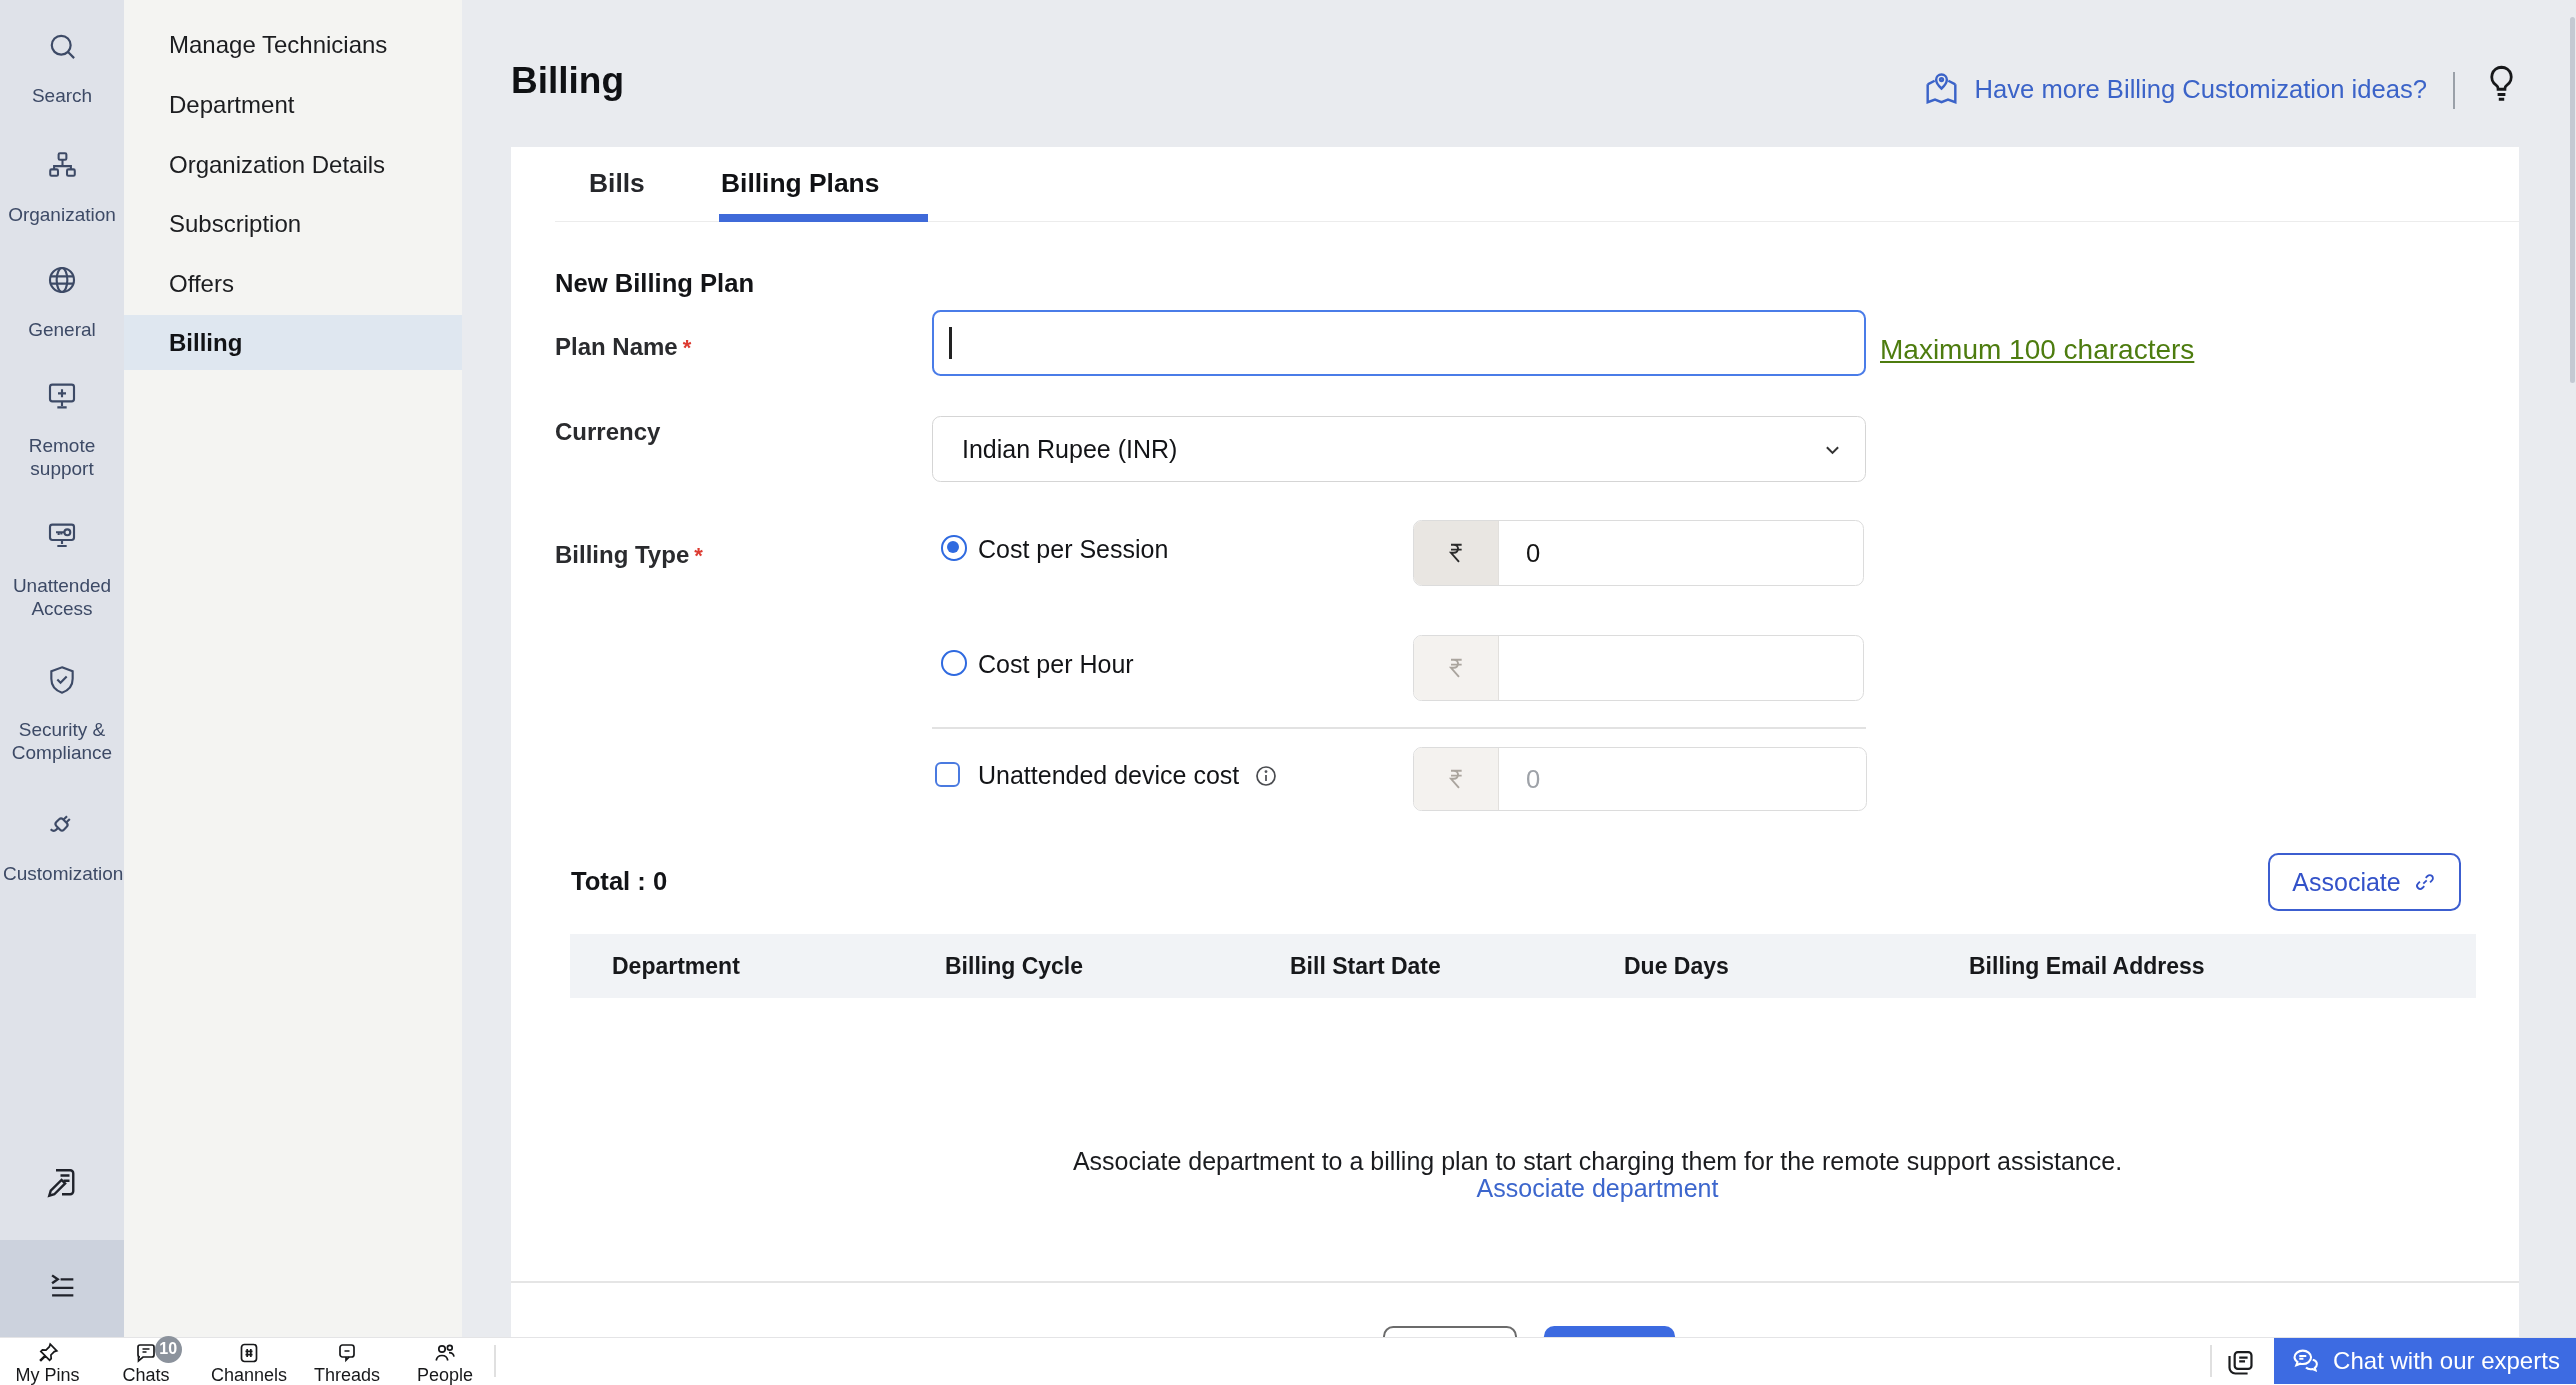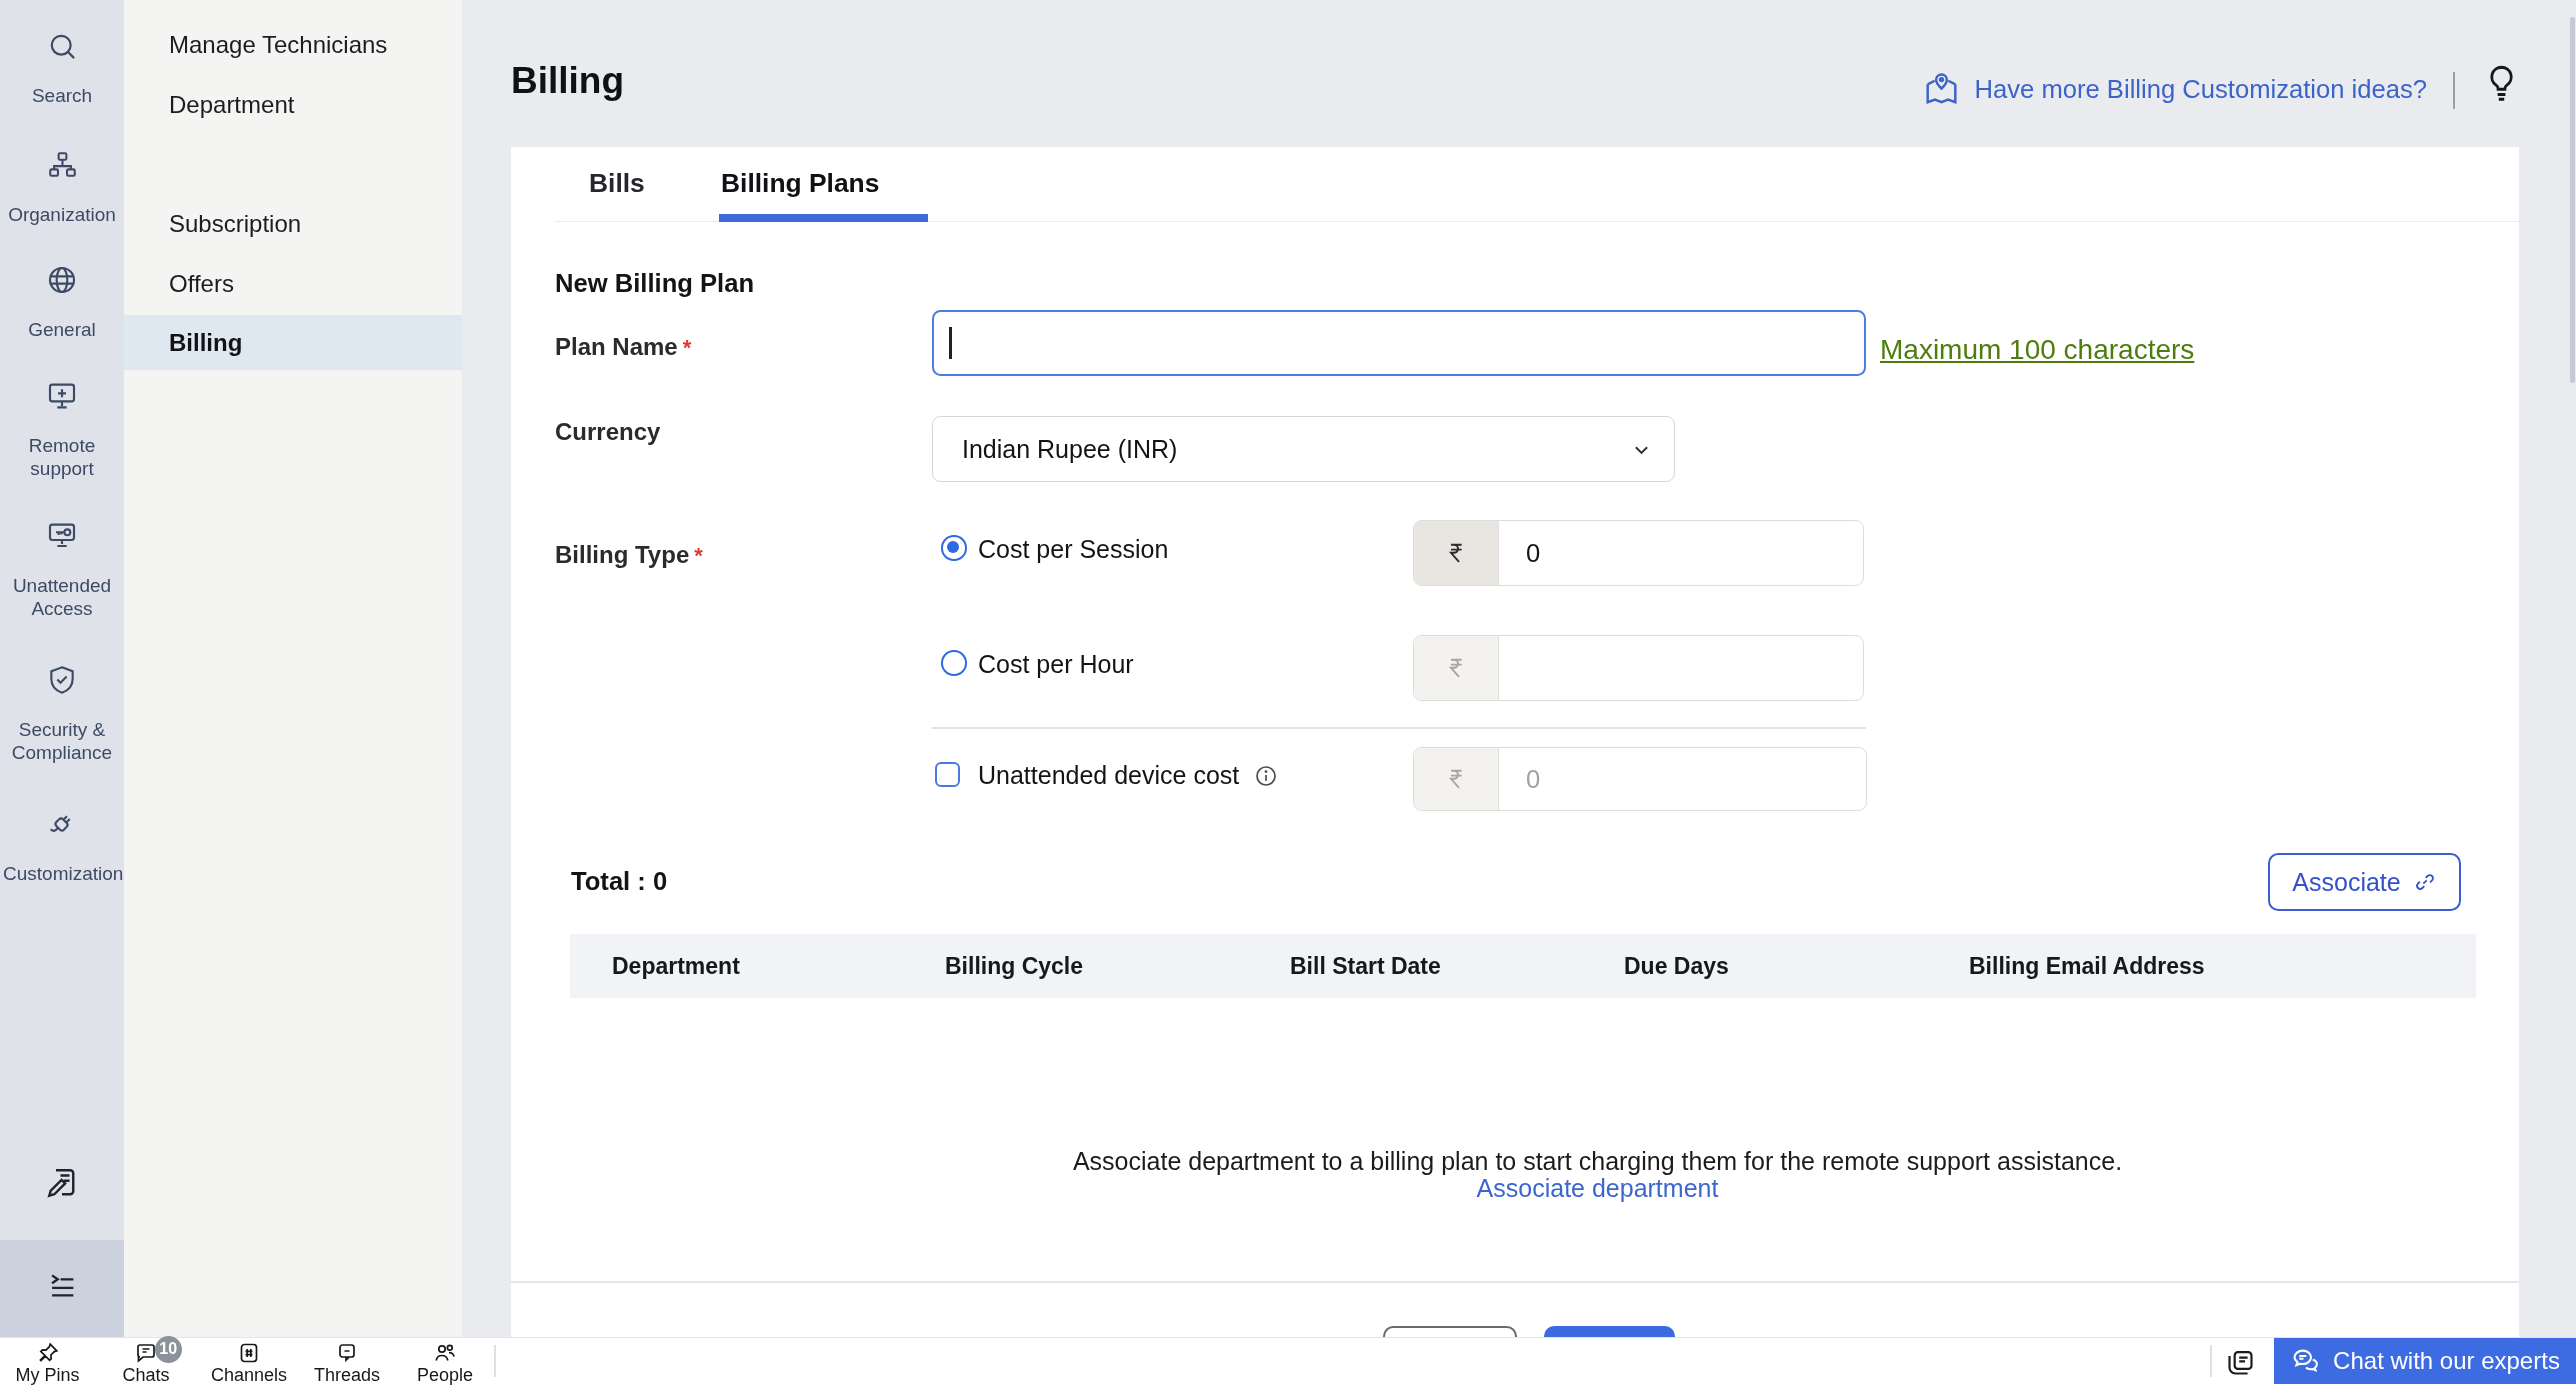--- a/index.html
+++ b/index.html
@@ -45,21 +45,21 @@
   .sec-title{position:absolute;left:44px;top:122px;font-size:25.6px;font-weight:bold;color:#131417;}
   .f-label{position:absolute;left:44px;font-size:24px;font-weight:bold;color:#2a2b2e;}
   .req{color:#dd3a30;font-weight:bold;padding-left:5.1px;font-size:22px;}
 
   .plan-input{position:absolute;left:421px;top:163px;width:934px;height:66px;box-sizing:border-box;
               border:2.6px solid #4a7ce8;border-radius:8.5px;background:#fff;display:flex;align-items:center;padding-left:15.3px;}
   .caret{width:2.6px;height:32px;background:#222;}
   .plan-val{font-size:25px;color:#141414;}
   .hint{position:absolute;left:1369px;top:187px;font-size:28px;color:#4d7c0f;text-decoration:underline;}
 
-  .select{position:absolute;left:421px;top:269px;width:743px;height:66px;box-sizing:border-box;
+  .select{position:absolute;left:421px;top:269px;width:934px;height:66px;box-sizing:border-box;
           border:1.7px solid #d5d5d5;border-radius:8.5px;background:#fff;display:flex;align-items:center;
           padding:0 19px 0 29px;cursor:pointer;}
   .select .val{font-size:25px;color:#121316;flex:1;}
   .select .chev{color:#333;}
 
   .radio{position:absolute;width:25.6px;height:25.6px;border:2.6px solid #2f6ae0;border-radius:50%;
          box-sizing:border-box;background:#fff;cursor:pointer;}
   .radio.on::after{content:"";position:absolute;left:4.3px;top:4.3px;width:12px;height:12px;border-radius:50%;background:#2f6ae0;}
   .opt-label{position:absolute;font-size:25px;color:#131417;}
 
@@ -210,20 +210,21 @@
               <path d="M11 7.3h9M5 13.3h15M5 18.6h15"></path>
             </svg>
         </span>
       </div>
     </div>
   </div>
 
   <div class="abs panel">
     <div class="menu-item" style="top:17px;">Manage Technicians</div>
     <div class="menu-item" style="top:77px;">Department</div>
+    <div class="menu-item" style="top:137px;">Organization Details</div>
     <div class="menu-item" style="top:196px;">Subscription</div>
     <div class="menu-item" style="top:256px;">Offers</div>
     <div class="menu-item selected" style="top:315px;">Billing</div>
   </div>
 
   <div class="abs main-bg"></div>
 
   <div class="abs page-title">Billing</div>
 
   <div class="abs ideas">

